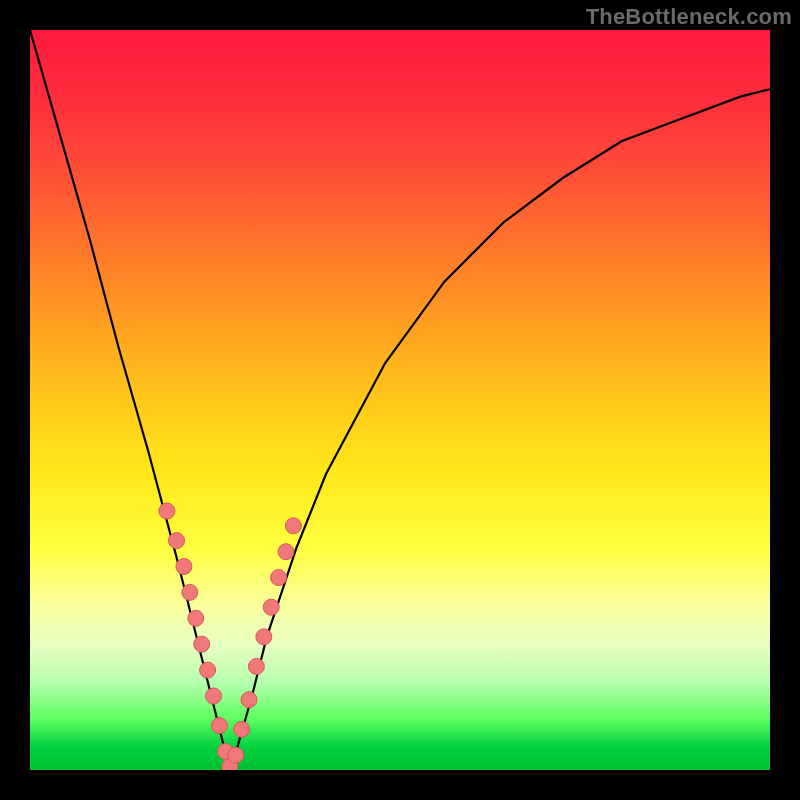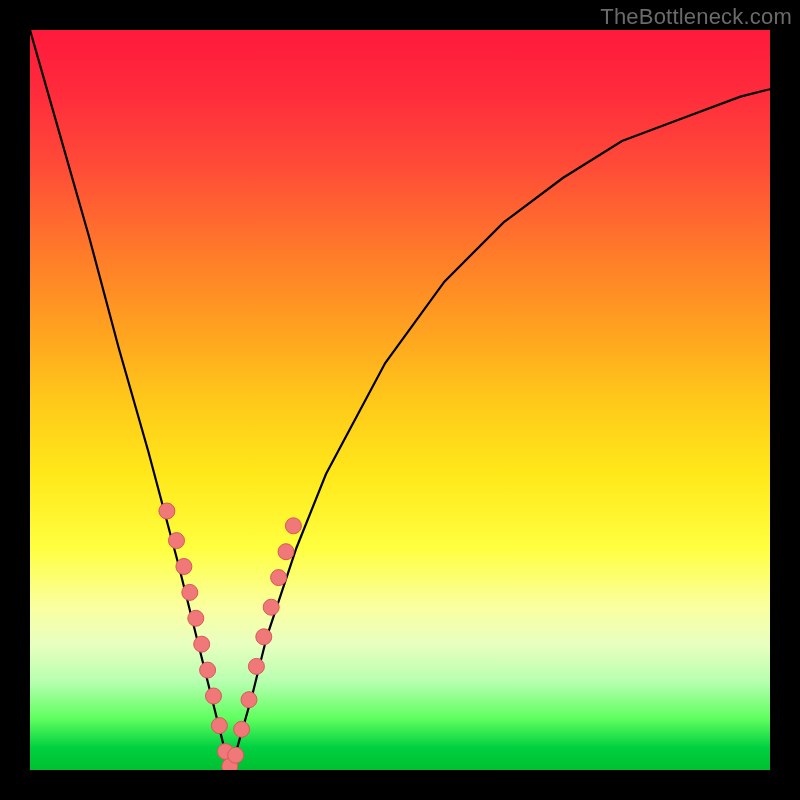--- a/index.html
+++ b/index.html
@@ -47,21 +47,21 @@
     top: 0;
     width: 740px;
     height: 740px;
   }
   .watermark {
     position: absolute;
     top: 4px;
     right: 8px;
     color: #6a6a6a;
     font-size: 22px;
-    font-weight: 400;
+    font-weight: 700;
     letter-spacing: 0.2px;
     user-select: none;
   }
 </style>
 </head>
 <body>
 
 <div class="frame">
 
   <div class="plot-area">

